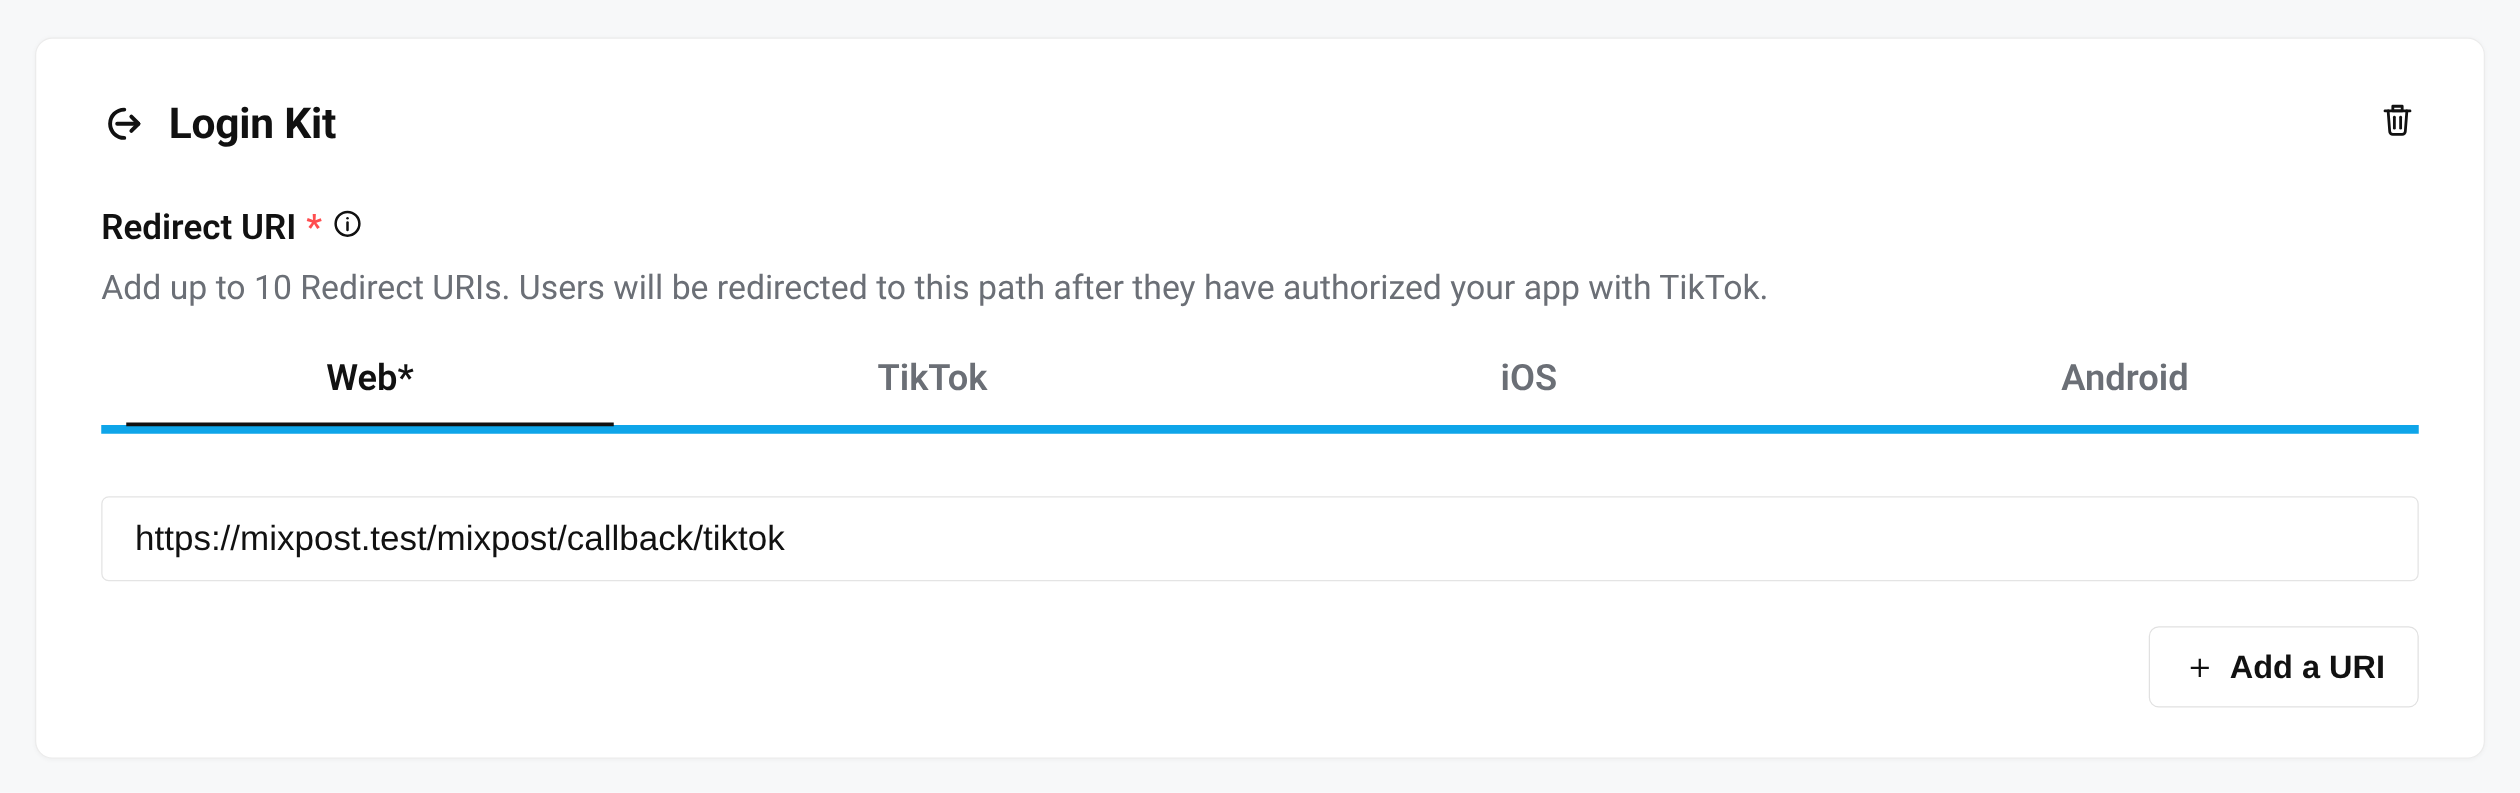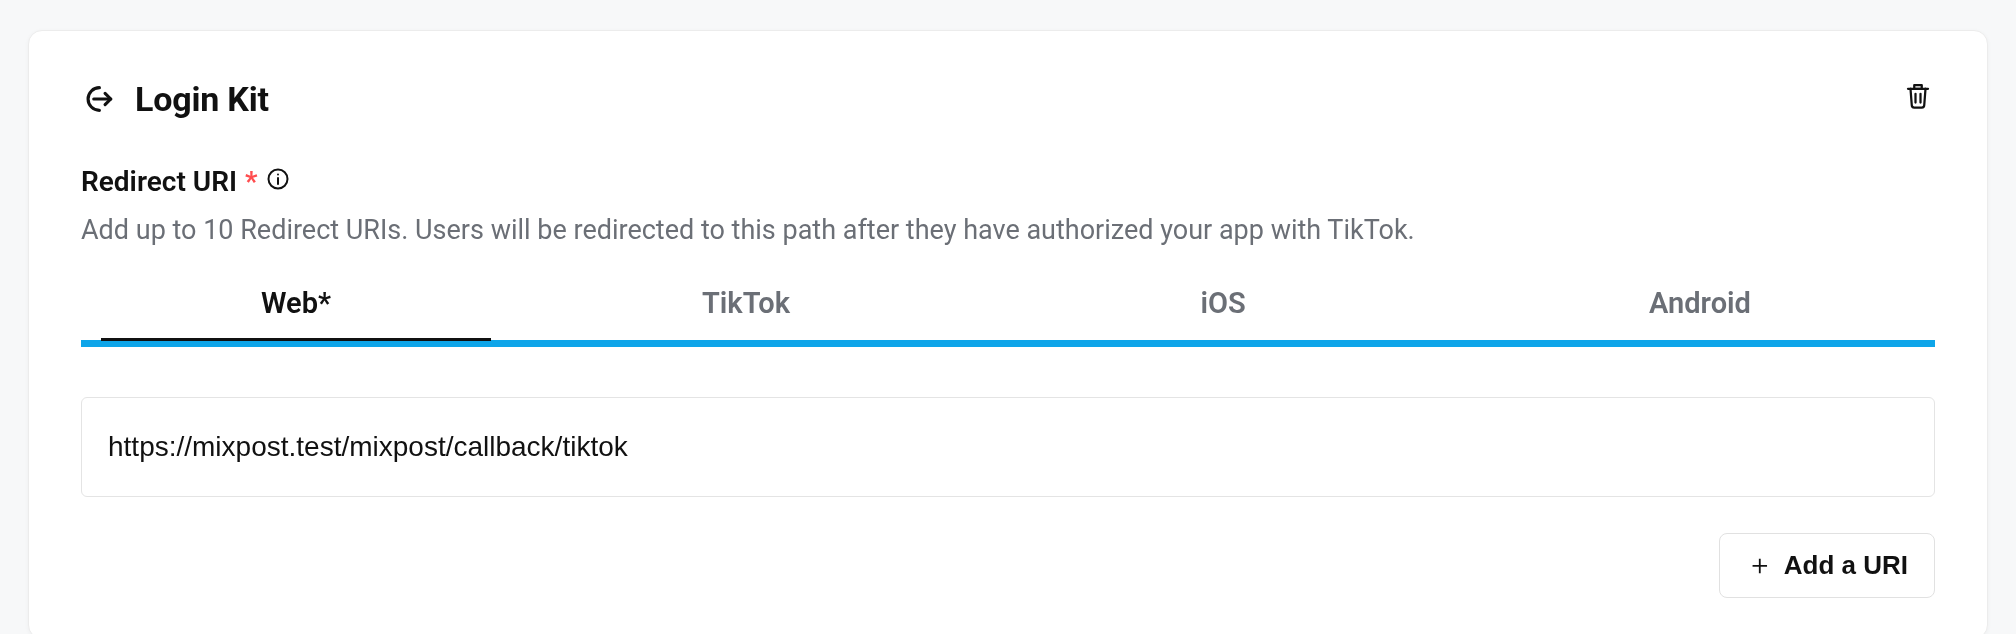--- a/index.html
+++ b/index.html
@@ -86,21 +86,21 @@
     position: absolute;
     left: 20px;
     right: 20px;
     bottom: -1px;
     height: 3px;
     background: #111;
   }
   .uri-input {
     margin-top: 50px;
     width: 100%;
-    height: 100px;
+    height: 68px;
     border: 1px solid #e4e4e4;
     border-radius: 6px;
     font-size: 28px;
     padding: 0 26px;
     color: #111;
     background:#fff;
   }
   .actions {
     margin-top: 36px;
     display: flex;

